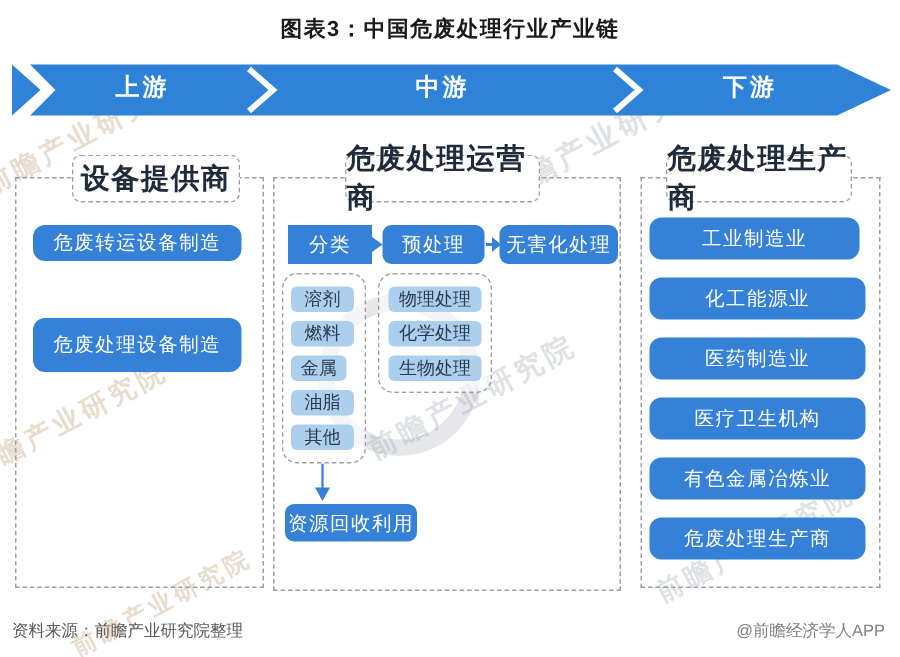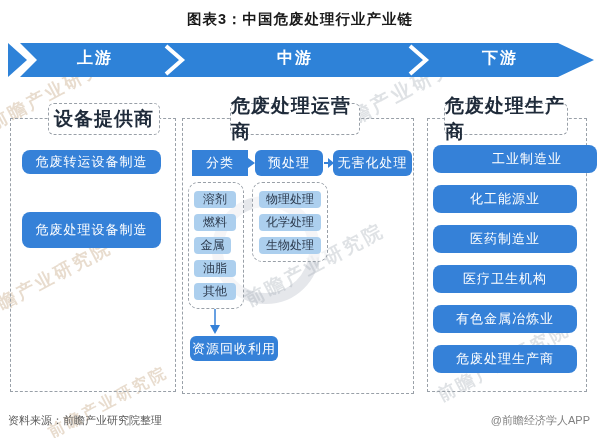--- a/index.html
+++ b/index.html
@@ -96,21 +96,21 @@
 
 
   <svg class="arrow" style="left:209px;top:309px;" width="12" height="26" viewBox="0 0 12 26">
     <line x1="6" y1="0" x2="6" y2="17" stroke="#3581d8" stroke-width="1.5"></line>
     <polygon points="1,16 11,16 6,25" fill="#3581d8"></polygon>
   </svg>
   <div class="bluebox" style="left:190px;top:336px;width:88px;height:25px;border-radius:6px;font-size:13px;">资源回收利用</div>
 
   <div class="col" style="left:427px;top:118px;width:158px;height:272px;"></div>
   <div class="col-header" style="left:444px;top:103px;width:122px;height:30px;">危废处理生产商</div>
-  <div class="bluebox" style="left:433px;top:145px;width:140px;height:28px;padding-left:24px;">工业制造业</div>
+  <div class="bluebox" style="left:433px;top:145px;width:140px;height:28px;">工业制造业</div>
   <div class="bluebox" style="left:433px;top:185px;width:144px;height:28px;">化工能源业</div>
   <div class="bluebox" style="left:433px;top:225px;width:144px;height:28px;">医药制造业</div>
   <div class="bluebox" style="left:433px;top:265px;width:144px;height:28px;">医疗卫生机构</div>
   <div class="bluebox" style="left:433px;top:305px;width:144px;height:28px;">有色金属冶炼业</div>
   <div class="bluebox" style="left:433px;top:345px;width:144px;height:28px;">危废处理生产商</div>
 
   <div class="footer-src">资料来源：前瞻产业研究院整理</div>
   <div class="footer-brand">@前瞻经济学人APP</div>
 
 </div>

